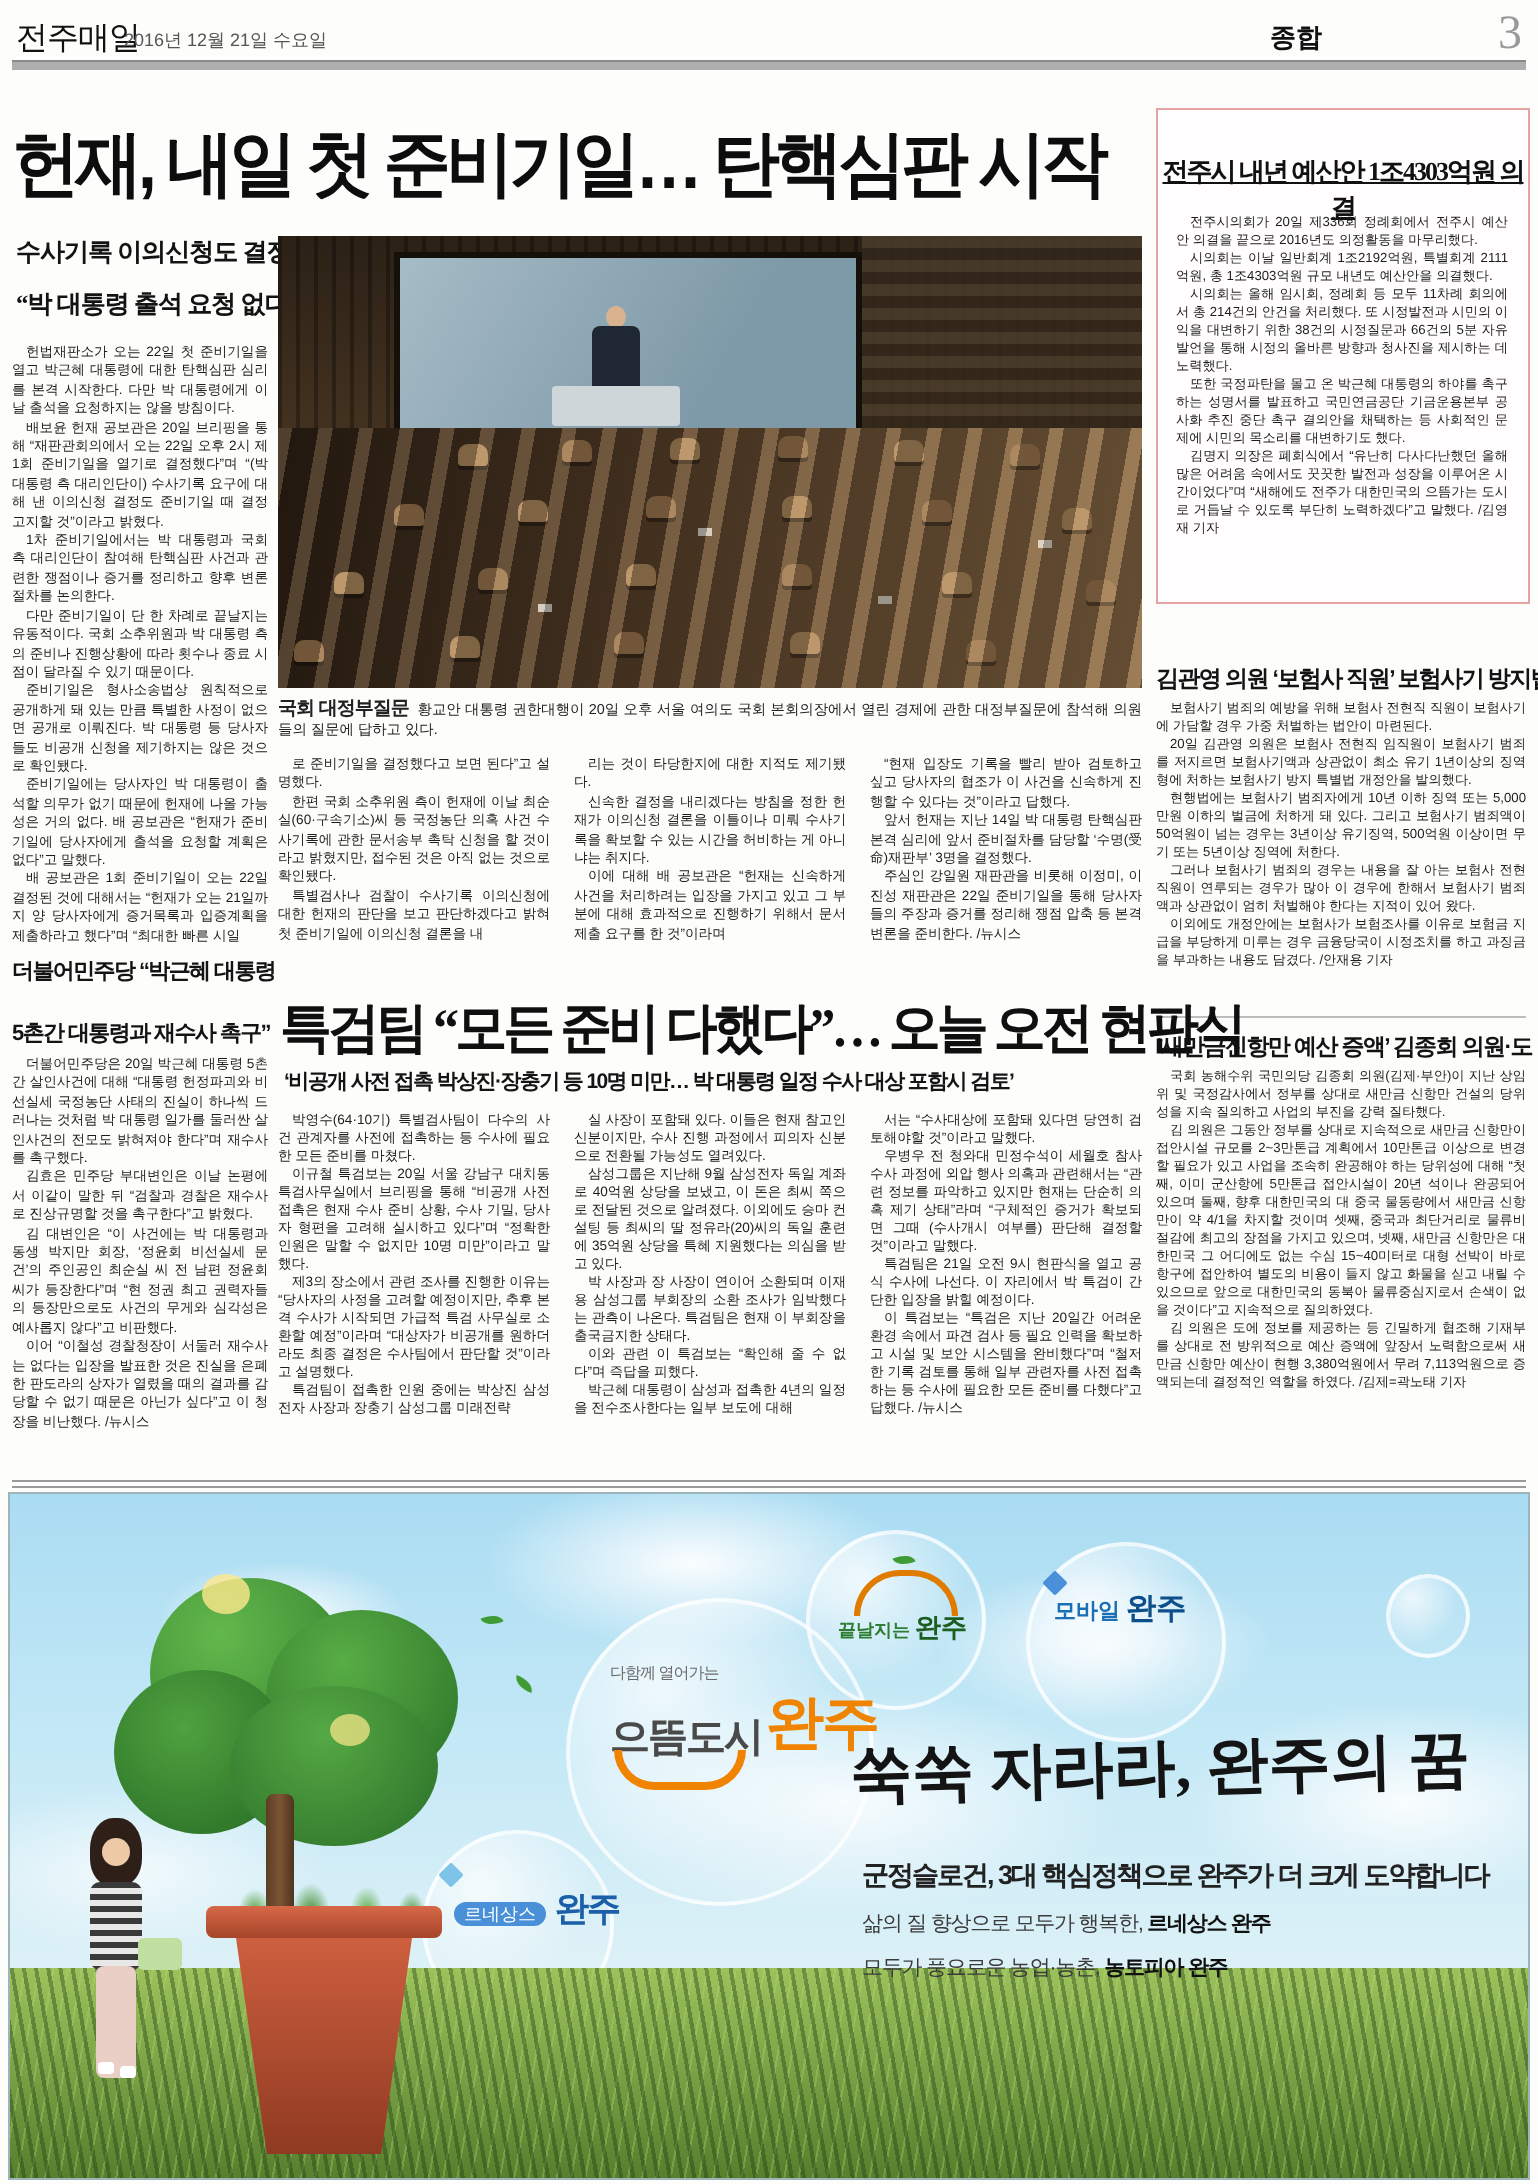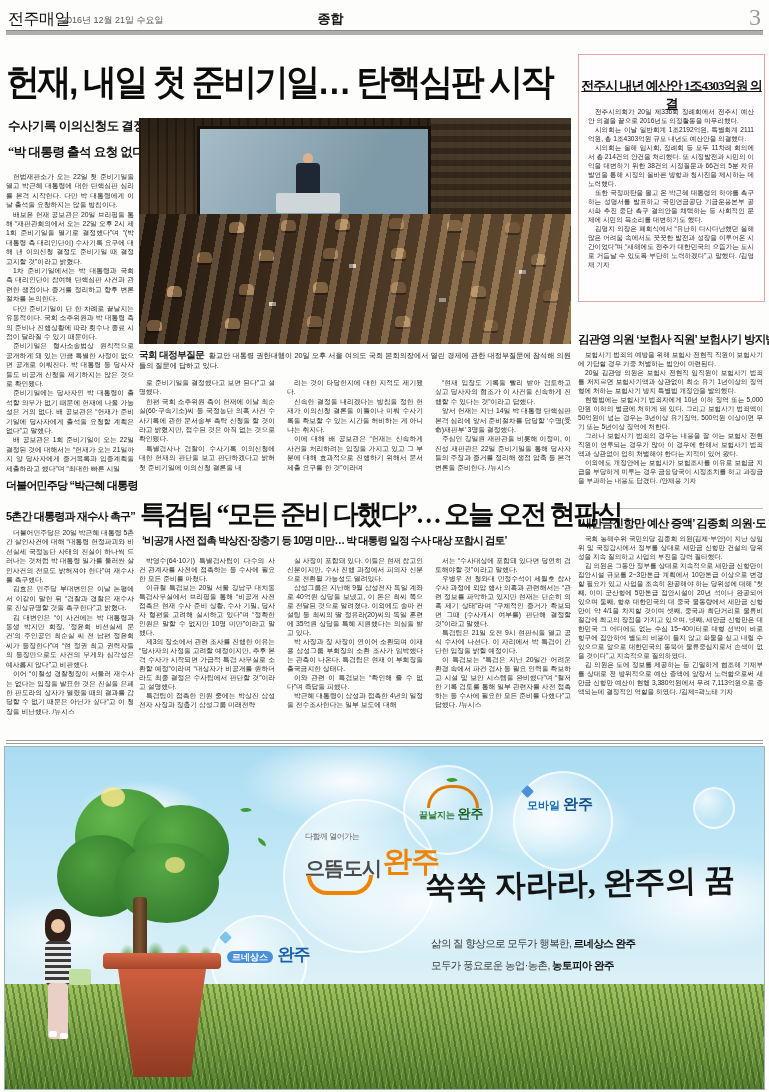--- a/index.html
+++ b/index.html
@@ -95,35 +95,35 @@
   .logo-mobile{font-weight:bold;color:#1a6fb5;font-size:11px;white-space:nowrap;}
   .logo-mobile b{font-size:15px;color:#0d4f8b;}
   .center-tag{font-size:8px;color:#6a6a6a;letter-spacing:-0.5px;}
   .center-main{font-size:20px;font-weight:bold;color:#4a4a4a;letter-spacing:-1px;}
   .center-brand{font-size:29px;font-weight:bold;color:#f08300;letter-spacing:-1px;}
   .smile{position:absolute;width:58px;height:16px;border:4px solid #f08300;border-top:none;
      border-radius:0 0 58px 58px;}
   .callig{font-family:"Liberation Serif","DejaVu Serif",serif;font-weight:bold;font-size:31px;color:#141414;
      letter-spacing:0px;transform:rotate(-1.5deg);white-space:nowrap;}
   .logo-ren{white-space:nowrap;}
-  .logo-ren .tag{font-size:9px;font-weight:bold;color:#ffffff;background:#4a90d9;border-radius:8px;padding:1px 5px;}
+  .logo-ren .tag{font-size:9px;font-weight:normal;color:#ffffff;background:#4a90d9;border-radius:8px;padding:1px 5px;}
   .logo-ren b{font-size:17px;color:#1a5fa8;letter-spacing:-1px;}
   .kite{position:absolute;width:9px;height:9px;background:#4a90d9;transform:rotate(45deg);border-radius:1px;}
   .slogan-title{font-weight:bold;font-size:13.5px;color:#222;letter-spacing:-1px;white-space:nowrap;}
   .slogan-line{font-size:10.5px;color:#3a3a3a;letter-spacing:-0.6px;white-space:nowrap;}
   .slogan-line b{color:#111;}
 </style>
 </head>
 <body>
 
 <div id="page">
 
   <div class="abs masthead" style="left:8px;top:9px;">전주매일</div>
   <div class="abs hdr-date" style="left:62px;top:14px;">2016년 12월 21일 수요일</div>
-  <div class="abs hdr-section" style="left:0;top:10px;width:661px;text-align:center;">종합</div>
+  <div class="abs hdr-section" style="left:0;top:10px;width:661px;text-align:right;">종합</div>
   <div class="abs hdr-page" style="right:8px;top:4px;">3</div>
   <div class="abs hdr-rule" style="left:6px;top:30px;width:757px;"></div>
 
   <div class="abs main-headline" style="left:6px;top:58px;">헌재, 내일 첫 준비기일… 탄핵심판 시작</div>
 
   <div class="abs sub-head" style="left:8px;top:116px;">수사기록 이의신청도 결정</div>
   <div class="abs sub-head" style="left:8px;top:142px;">“박 대통령 출석 요청 없다”</div>
   <div class="abs bt" style="left:6px;top:172px;width:128px;height:318px;">
     <p>헌법재판소가 오는 22일 첫 준비기일을 열고 박근혜 대통령에 대한 탄핵심판 심리를 본격 시작한다. 다만 박 대통령에게 이날 출석을 요청하지는 않을 방침이다.</p>
     <p>배보윤 헌재 공보관은 20일 브리핑을 통해 “재판관회의에서 오는 22일 오후 2시 제1회 준비기일을 열기로 결정했다”며 “(박 대통령 측 대리인단이) 수사기록 요구에 대해 낸 이의신청 결정도 준비기일 때 결정 고지할 것”이라고 밝혔다.</p>
@@ -314,20 +314,21 @@
 
     <div class="abs callig" style="left:420px;top:116px;">쑥쑥 자라라, 완주의 꿈</div>
 
     <div class="abs logo-ren" style="left:222px;top:196px;">
       <div class="kite" style="left:-6px;top:-10px;background:#7ec3e8;"></div>
       <span class="tag">르네상스</span>
       <b>완주</b>
     </div>
 
     <div class="abs" style="left:426px;top:182px;">
+      <div class="slogan-title">군정슬로건, 3대 핵심정책으로 완주가 더 크게 도약합니다</div>
       <div class="slogan-line" style="margin-top:8px;">
         <span>삶의 질 향상으로 모두가 행복한, </span><b>르네상스 완주</b>
       </div>
       <div class="slogan-line" style="margin-top:8px;">
         <span>모두가 풍요로운 농업·농촌, </span><b>농토피아 완주</b>
       </div>
     </div>
   </div>
 
 </div>

